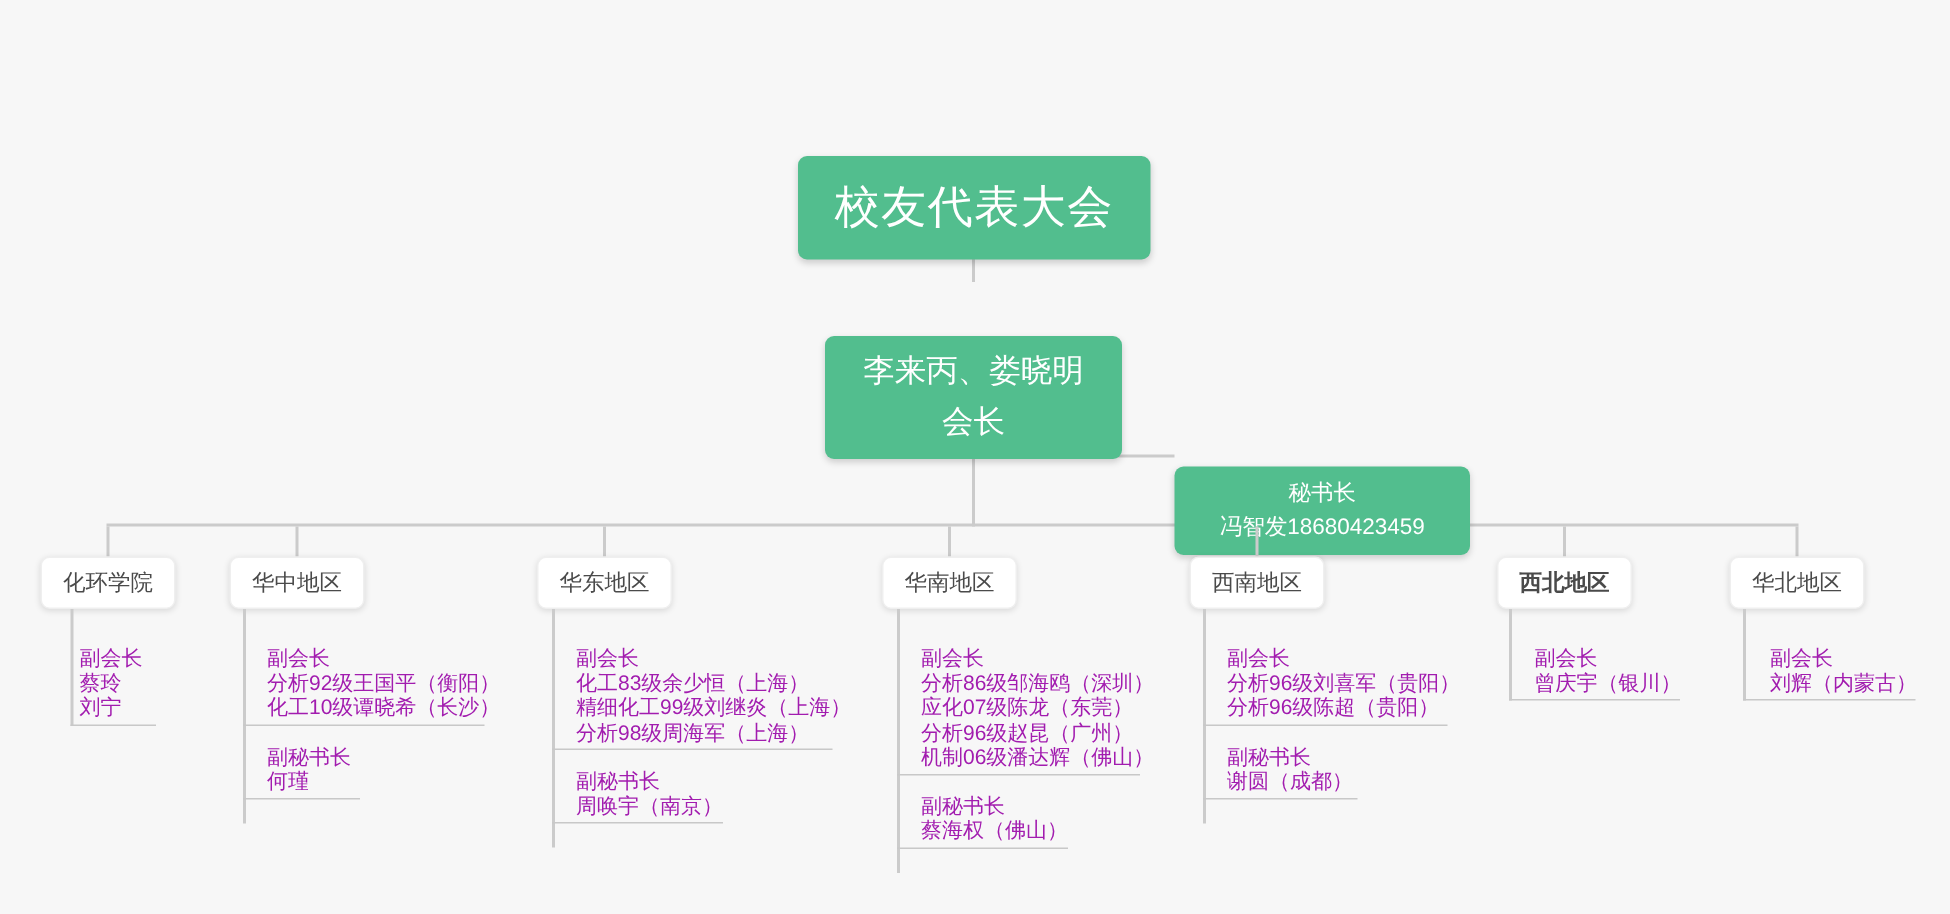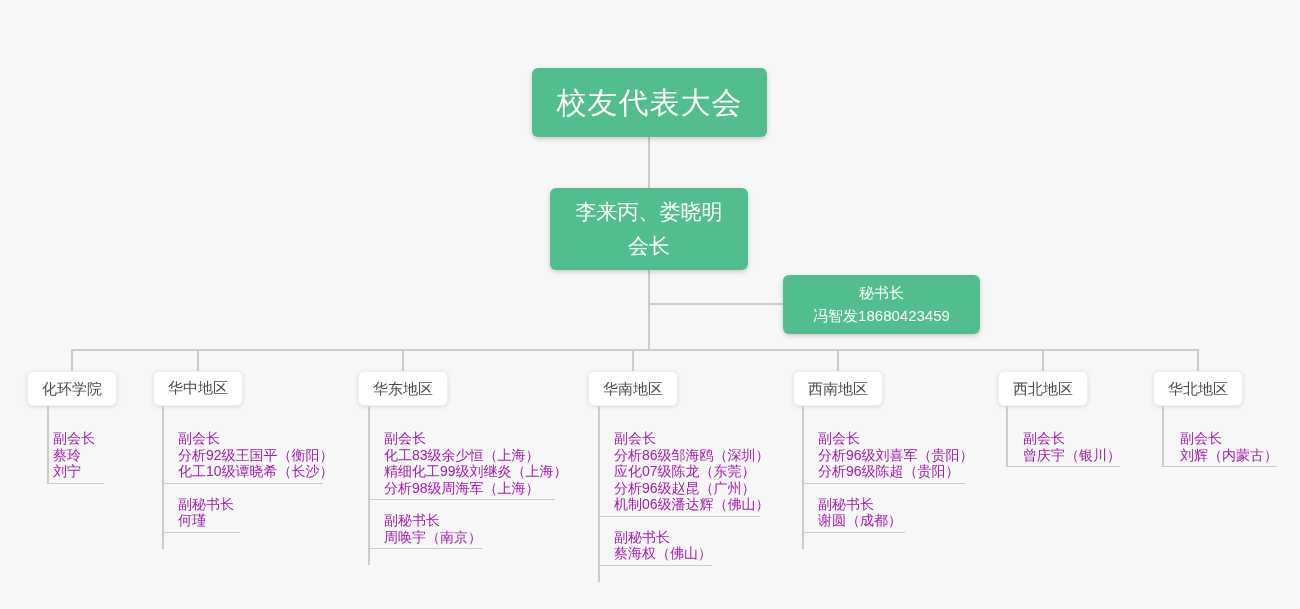--- a/index.html
+++ b/index.html
@@ -17,20 +17,21 @@
   .node{
     position:absolute;
     box-sizing:border-box;
     border-radius:6px;
     text-align:center;
   }
   .node.green{
     background:#52be8e;
     color:#ffffff;
     box-shadow:0 2px 5px rgba(0,0,0,0.18);
+    margin-top:36px;
   }
   .node.white{
     background:#ffffff;
     color:#4a4a4a;
     border:1px solid #efefef;
     box-shadow:0 1px 4px rgba(0,0,0,0.12);
   }
   .root-node{
     left:532px;top:68px;width:235px;height:69px;
     font-size:30px;line-height:69px;letter-spacing:1px;
@@ -102,21 +103,21 @@
       <div class="node white region-node" style="left: 27px;"><span>化环学院</span></div>
       <div class="region-list" style="left: 47px;">
         <div class="region-vline" style="height: 78px;"></div>
         <div class="section first" style="width: 57px; padding-left: 6px;">
           <div>副会长</div>
           <div>蔡玲</div>
           <div>刘宁</div>
         </div>
       </div>
       <div class="line region-drop" style="left: 197px;"></div>
-      <div class="node white region-node" style="left: 153px; font-family: Liberation Serif, serif;"><span>华中地区</span></div>
+      <div class="node white region-node" style="left: 153px;"><span>华中地区</span></div>
       <div class="region-list" style="left: 162px;">
         <div class="region-vline" style="height: 143px;"></div>
         <div class="section first" style="width: 161px; padding-left: 16px;">
           <div>副会长</div>
           <div>分析92级王国平（衡阳）</div>
           <div>化工10级谭晓希（长沙）</div>
         </div>
         <div class="section" style="width: 78px; padding-left: 16px;">
           <div>副秘书长</div>
           <div>何瑾</div>
@@ -161,21 +162,21 @@
           <div>副会长</div>
           <div>分析96级刘喜军（贵阳）</div>
           <div>分析96级陈超（贵阳）</div>
         </div>
         <div class="section" style="width: 103px; padding-left: 16px;">
           <div>副秘书长</div>
           <div>谢圆（成都）</div>
         </div>
       </div>
       <div class="line region-drop" style="left: 1042px;"></div>
-      <div class="node white region-node" style="left: 998px;"><span>西北地区</span></div>
+      <div class="node white region-node" style="left: 998px; font-weight: bold;"><span>西北地区</span></div>
       <div class="region-list" style="left: 1006px;">
         <div class="region-vline" style="height: 61px;"></div>
         <div class="section first" style="width: 114px; padding-left: 17px;">
           <div>副会长</div>
           <div>曾庆宇（银川）</div>
         </div>
       </div>
       <div class="line region-drop" style="left: 1197px;"></div>
       <div class="node white region-node" style="left: 1153px;"><span>华北地区</span></div>
       <div class="region-list" style="left: 1162px;">

